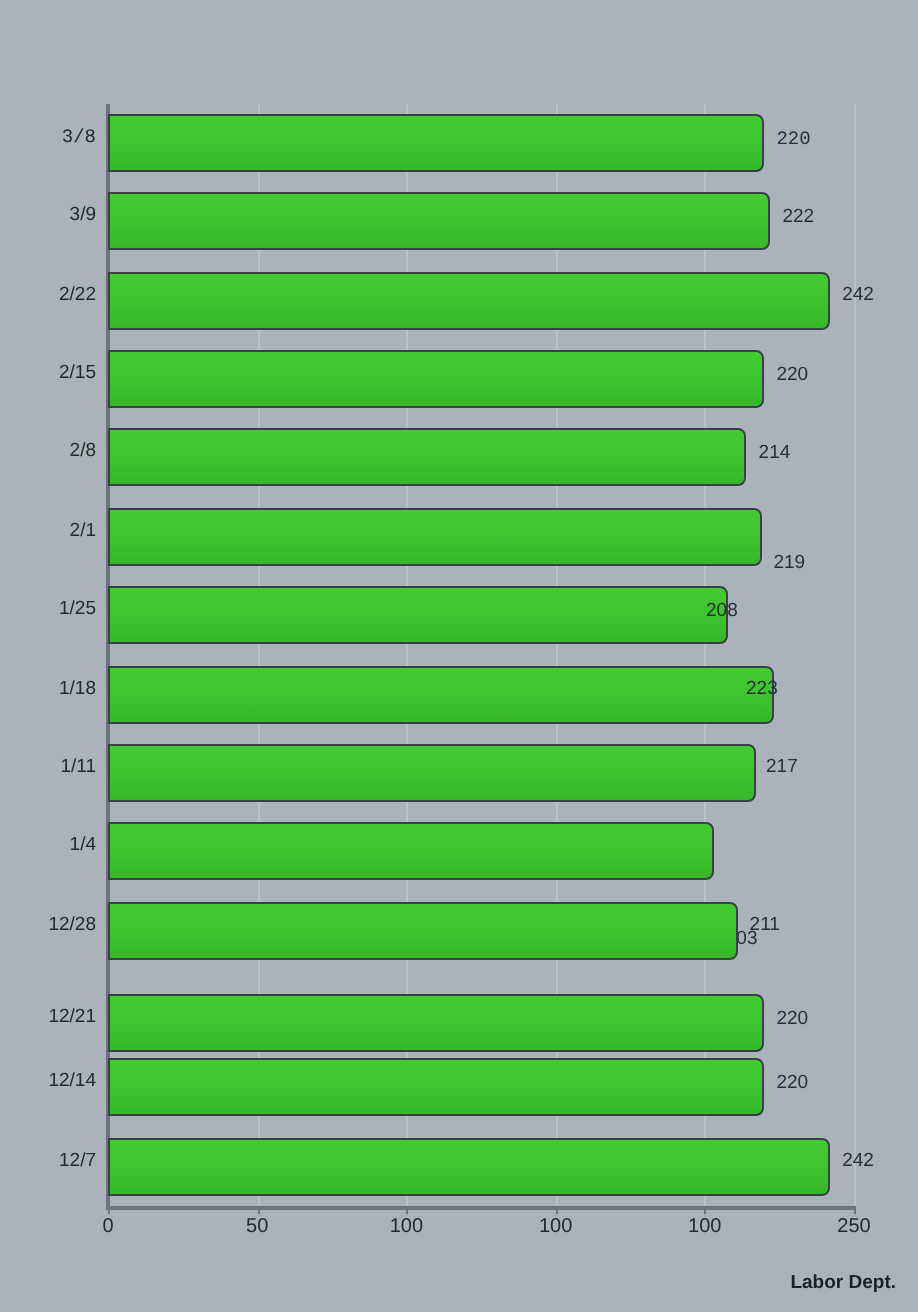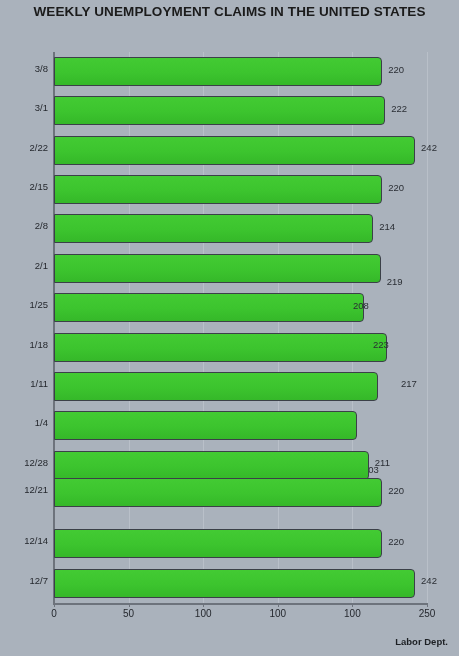--- a/index.html
+++ b/index.html
@@ -134,41 +134,40 @@
     font-weight: bold;
     color: #1d2024;
     white-space: nowrap;
   }
 </style>
 </head>
 <body>
 
 <div id="chart-root">
 
-  <div class="chart-title">WEEKLY UNEMPLOYMENT CLAIMS IN THE UNITED STATES</div>
 
   <div class="axis-y-line"></div>
   <div class="axis-x-line"></div>
 
   <div class="plot-area">
     <div class="grid-layer" id="grid-layer">
         <div class="gridline" style="left: 74.6px;"></div>
         <div class="gridline" style="left: 149.2px;"></div>
         <div class="gridline" style="left: 223.8px;"></div>
         <div class="gridline" style="left: 298.4px;"></div>
         <div class="gridline" style="left: 373px;"></div>
       </div>
     <div id="bars-layer">
-        <div class="bar-row" style="top: 0px; height: 39.3571px;">
+        <div class="bar-row" style="top: 0px; height: 39.3571px; font-family: Liberation Mono, monospace;">
           <div class="cat-label">3/8</div>
           <div class="bar" style="width: 328.24px;"></div>
           <div class="bar-value" style="left: 334.24px;">220</div>
         </div>
         <div class="bar-row" style="top: 39.3571px; height: 39.3571px;">
-          <div class="cat-label">3/1</div>
+          <div class="cat-label">3/9</div>
           <div class="bar" style="width: 331.224px;"></div>
           <div class="bar-value" style="left: 337.224px;">222</div>
         </div>
         <div class="bar-row" style="top: 78.7143px; height: 39.3571px;">
           <div class="cat-label">2/22</div>
           <div class="bar" style="width: 361.064px;"></div>
           <div class="bar-value" style="left: 367.064px;">242</div>
         </div>
         <div class="bar-row" style="top: 118.071px; height: 39.3571px;">
           <div class="cat-label">2/15</div>
@@ -191,33 +190,33 @@
           <div class="bar-value" style="left: 299px;">208</div>
         </div>
         <div class="bar-row" style="top: 275.5px; height: 39.3571px;">
           <div class="cat-label">1/18</div>
           <div class="bar" style="width: 332.716px;"></div>
           <div class="bar-value" style="left: 319px;">223</div>
         </div>
         <div class="bar-row" style="top: 314.857px; height: 39.3571px;">
           <div class="cat-label">1/11</div>
           <div class="bar" style="width: 323.764px;"></div>
-          <div class="bar-value" style="left: 347px;">217</div>
+          <div class="bar-value" style="left: 329px;">217</div>
         </div>
         <div class="bar-row" style="top: 354.214px; height: 39.3571px;">
           <div class="cat-label">1/4</div>
           <div class="bar" style="width: 302.876px;"></div>
           <div class="bar-value" style="left: 308.876px; margin-top: 46px;">203</div>
         </div>
         <div class="bar-row" style="top: 393.571px; height: 39.3571px;">
           <div class="cat-label">12/28</div>
           <div class="bar" style="width: 314.812px;"></div>
           <div class="bar-value" style="left: 320.812px;">211</div>
         </div>
-        <div class="bar-row" style="top: 421px; height: 39.3571px;">
+        <div class="bar-row" style="top: 440px; height: 39.3571px;">
           <div class="cat-label">12/21</div>
           <div class="bar" style="width: 328.24px;"></div>
           <div class="bar-value" style="left: 334.24px;">220</div>
         </div>
         <div class="bar-row" style="top: 472.286px; height: 39.3571px;">
           <div class="cat-label">12/14</div>
           <div class="bar" style="width: 328.24px;"></div>
           <div class="bar-value" style="left: 334.24px;">220</div>
         </div>
         <div class="bar-row" style="top: 511.643px; height: 39.3571px;">

